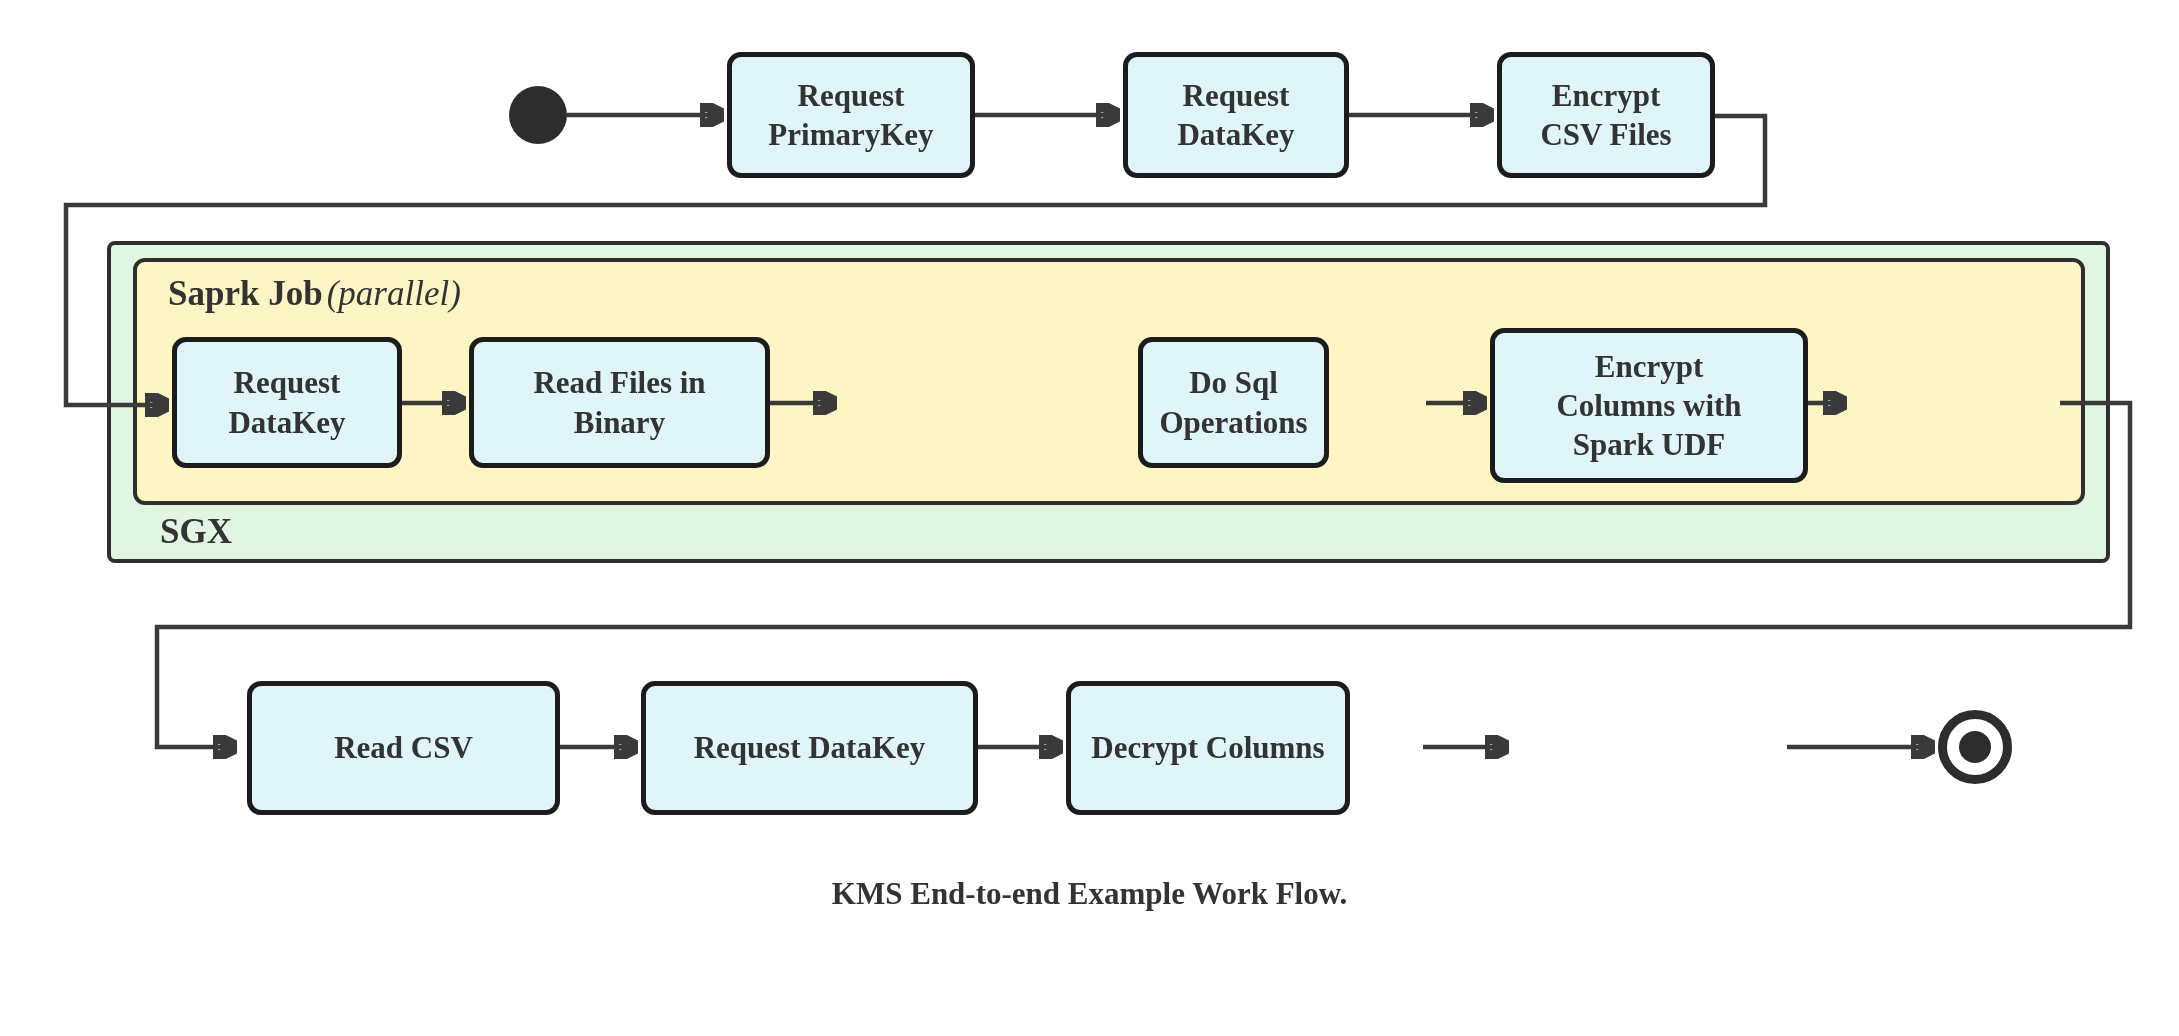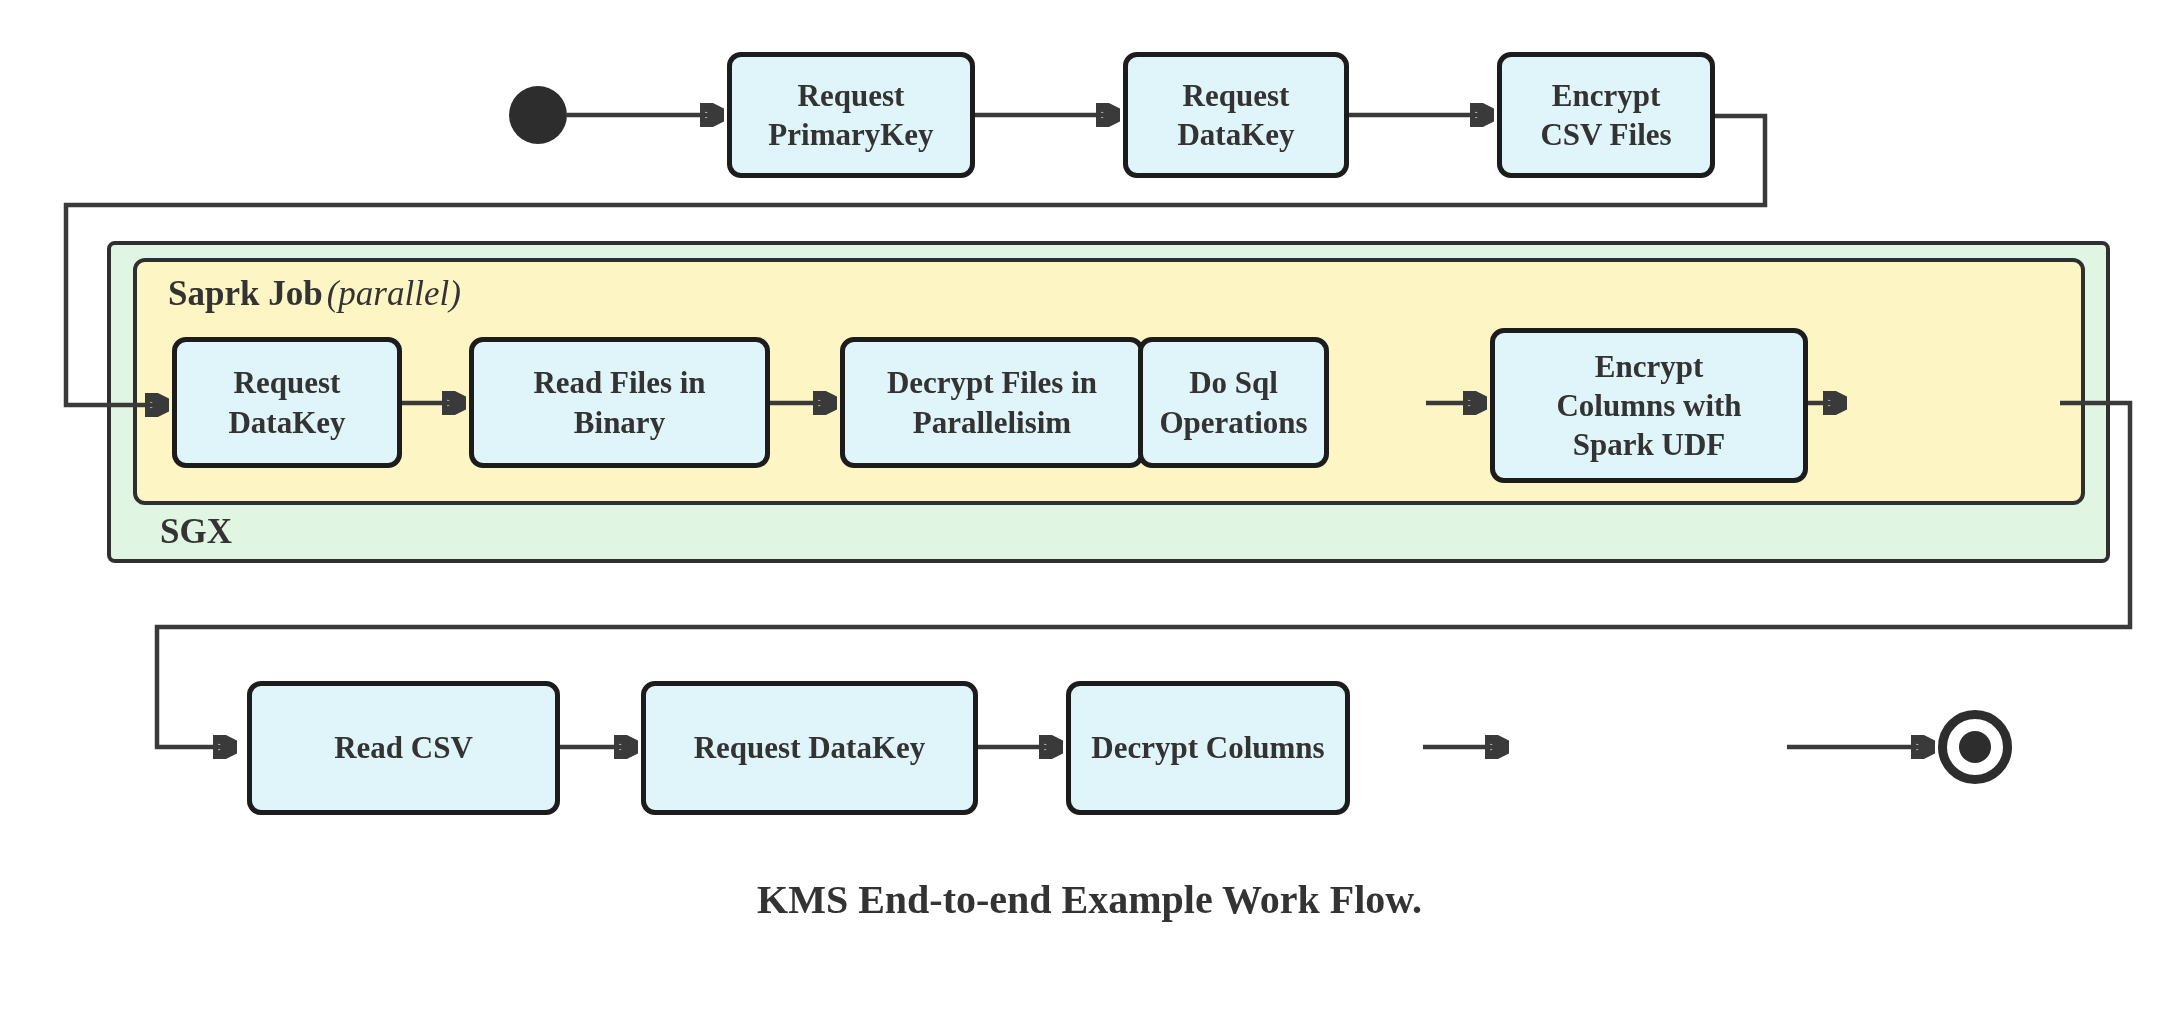--- a/index.html
+++ b/index.html
@@ -78,21 +78,21 @@
     stroke: var(--connector, #3a3a3a);
     stroke-width: 4.5;
   }
   .arrow-head { fill: var(--connector, #3a3a3a); }
   .caption {
     position: absolute;
     top: 876px;
     left: 50%;
     transform: translateX(-50%);
     font-weight: bold;
-    font-size: 40px;
+    font-size: 31px;
     white-space: nowrap;
     color: var(--text, #333333);
   }
 </style>
 </head>
 <body>
 
 <div class="canvas">
 
   <div class="container-box sgx-box" style="left:107px; top:241px; width:2003px; height:322px;"></div>
@@ -136,22 +136,20 @@
 PrimaryKey</div>
   <div class="node" style="left:1123px; top:52px; width:226px; height:126px;">Request
 DataKey</div>
   <div class="node" style="left:1497px; top:52px; width:218px; height:126px;">Encrypt
 CSV Files</div>
 
   <div class="node" style="left:172px; top:337px; width:230px; height:131px;">Request
 DataKey</div>
   <div class="node" style="left:469px; top:337px; width:301px; height:131px;">Read Files in
 Binary</div>
-  <div class="node" style="left:840px; top:337px; width:304px; height:131px;">Decrypt Files in
-Parallelisim</div>
   <div class="node" style="left:1138px; top:337px; width:191px; height:131px;font-family:Liberation Serif, serif;">Do Sql
 Operations</div>
   <div class="node" style="left:1490px; top:328px; width:318px; height:155px;">Encrypt
 Columns with
 Spark UDF</div>
 
   <div class="node" style="left:247px; top:681px; width:313px; height:134px;">Read CSV</div>
   <div class="node" style="left:641px; top:681px; width:337px; height:134px;">Request DataKey</div>
   <div class="node" style="left:1066px; top:681px; width:284px; height:134px;">Decrypt Columns</div>
 

